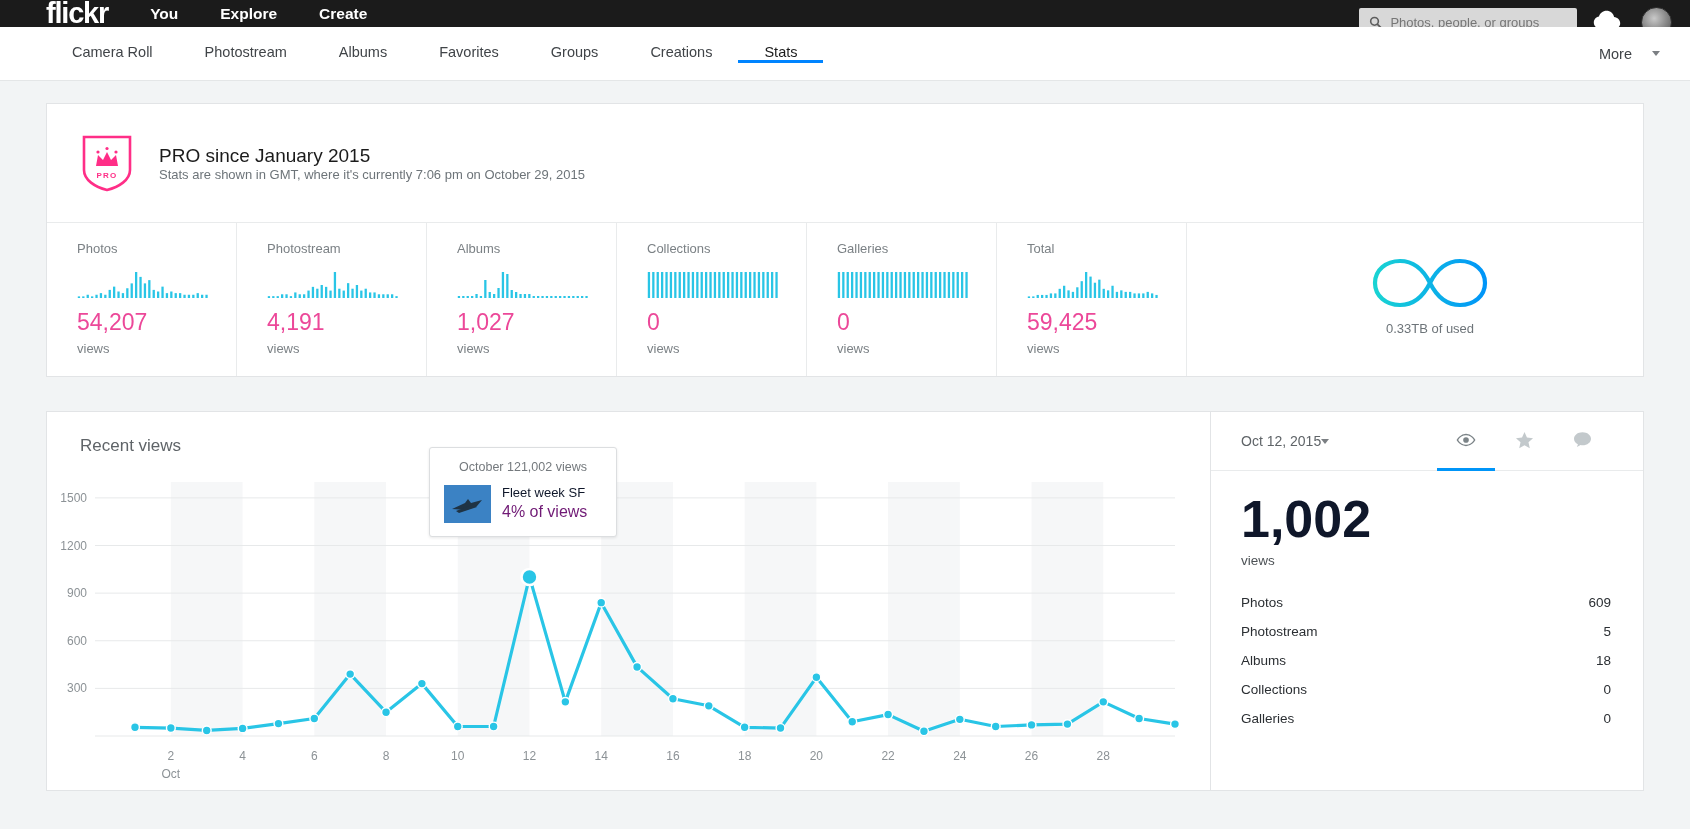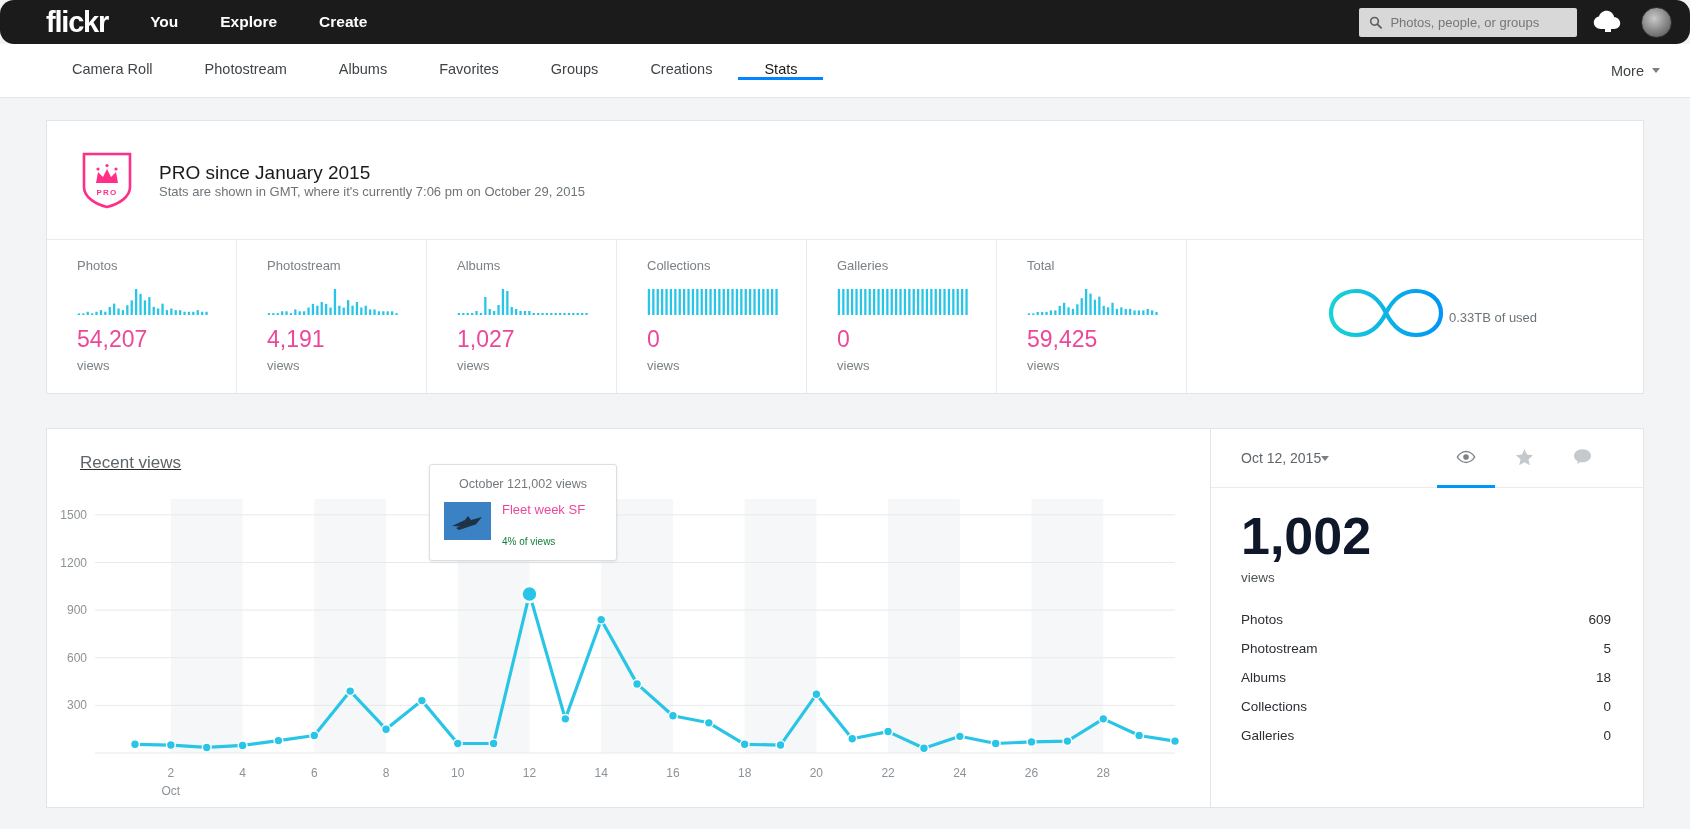--- a/index.html
+++ b/index.html
@@ -6,27 +6,26 @@
   html, body { width: 1690px; height: 829px; }
   body {
     font-family: "Liberation Sans", sans-serif;
     background: #f2f4f5;
     color: #2b2b2b;
     overflow: hidden;
   }
 
   
   .topbar {
-    height: 44px;
+    height: 27px;
     background: #1b1b1b;
     display: flex;
     align-items: center;
     padding: 0 18px 0 46px;
     position: relative;
-    border-radius: 14px;
   }
   .logo {
     font-size: 29px;
     font-weight: bold;
     color: #ffffff;
     letter-spacing: -1.2px;
     margin-right: 42px;
     line-height: 1;
   }
   .topnav { display: flex; align-items: center; gap: 42px; }
@@ -91,21 +90,21 @@
     cursor: pointer;
     border-bottom: 3px solid transparent;
     white-space: nowrap;
   }
   .subnav-item.active {
     color: #1b1b1b;
     border-bottom-color: #0084ff;
   }
   .subnav-more {
     margin-left: auto;
-    display: flex; align-items: center; gap: 8px;
+    display: flex; align-items: center; gap: 20px;
     font-size: 14.5px; color: #404448; cursor: pointer;
   }
   .caret {
     width: 0; height: 0;
     border-left: 4px solid transparent;
     border-right: 4px solid transparent;
     border-top: 5px solid #7b7f83;
   }
 
   
@@ -141,37 +140,36 @@
   }
   .stat-cell:last-child { border-right: none; flex: 1 1 auto; }
   .stat-label { font-size: 13px; color: #7b8185; margin-bottom: 13px; }
   .spark { height: 30px; width: 132px; display: block; margin-bottom: 10px; }
   .stat-value { font-size: 23px; color: #ec4899; margin-bottom: 5px; }
   .stat-sub { font-size: 13px; color: #7b8185; }
 
   .storage-cell {
     flex: 1 1 auto;
     display: flex;
-    flex-direction: row;
+    flex-direction: column;
     align-items: center;
     justify-content: center;
     padding-top: 12px;
   }
   .storage-label { font-size: 13px; color: #6d7479; margin-top: 10px; }
 
   
   .views-wrap { display: flex; margin-top: 34px; }
   .chart-panel {
     flex: 0 0 1164px;
     background: #fff;
     border: 1px solid #e2e4e6;
     border-right: none;
     position: relative;
     height: 380px;
-    text-decoration: underline;
   }
   .chart-title {
     font-size: 17px;
     color: #5f6468;
     padding: 24px 0 0 33px;
   }
   .chart-area { position: absolute; left: 0; top: 60px; width: 100%; height: 320px; }
   .chart-svg { display: block; }
 
   
@@ -187,22 +185,22 @@
     z-index: 6;
   }
   .tt-head { display: flex; justify-content: center; font-size: 12.5px; color: #74797d; margin-bottom: 11px; }
   .tt-body { display: flex; gap: 11px; align-items: flex-start; }
   .tt-thumb {
     width: 47px; height: 38px;
     background: #3b82c4;
     position: relative; overflow: hidden;
     flex: 0 0 auto;
   }
-  .tt-title { font-size: 13px; color: #ec4899; line-height: 1.25; }
-  .tt-sub { font-size: 10px; color: #15803d; margin-top: 18px; }
+  .tt-title { font-size: 13px; color: #0f172a; line-height: 1.25; }
+  .tt-sub { font-size: 16px; color: #701a75; margin-top: 2px; }
 
   
   .side-panel {
     flex: 1 1 auto;
     background: #fff;
     border: 1px solid #e2e4e6;
     height: 380px;
     display: flex;
     flex-direction: column;
   }

